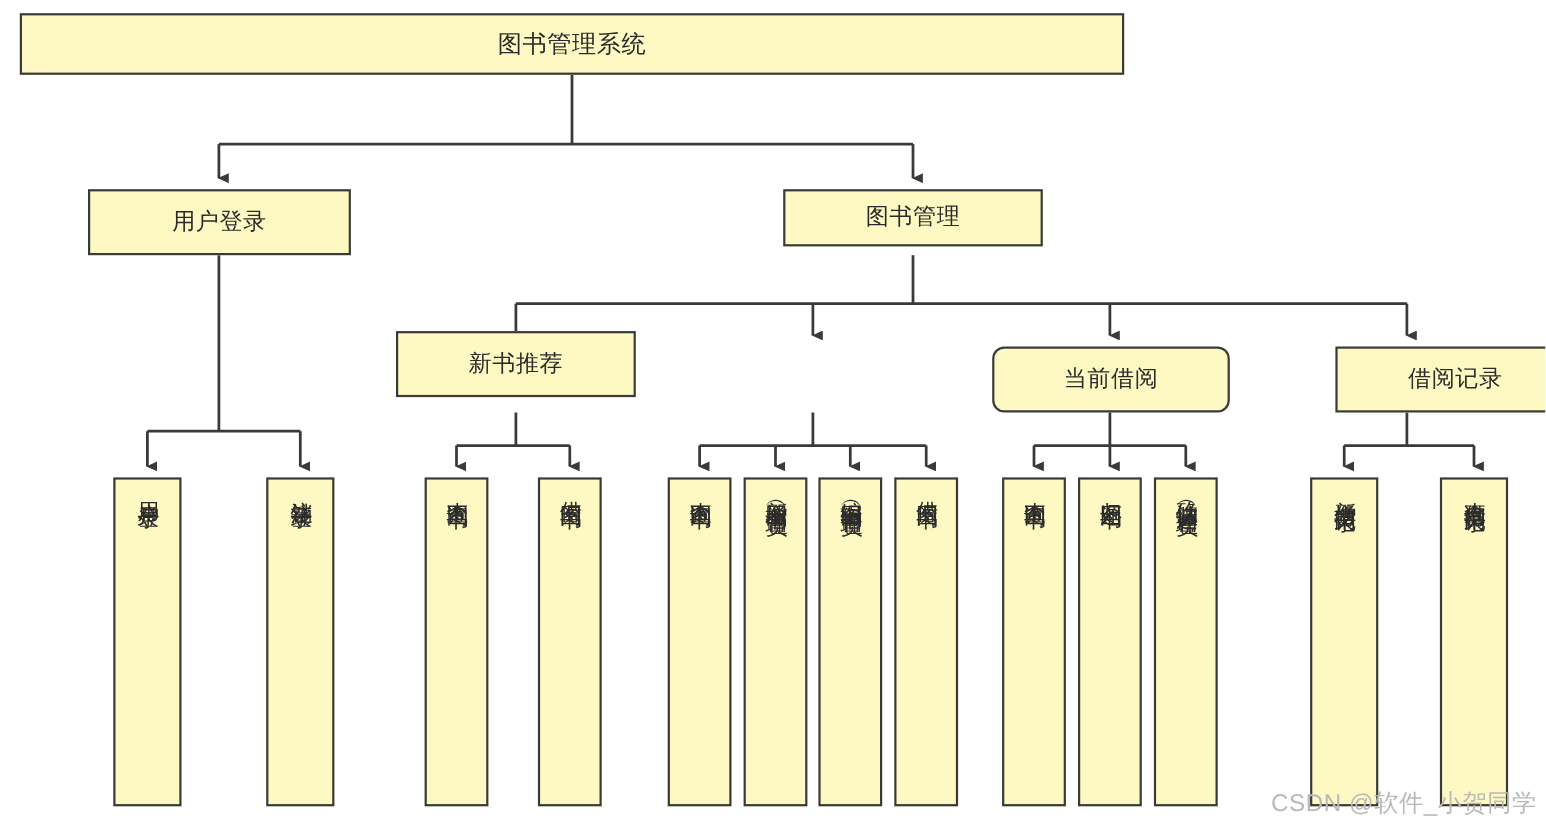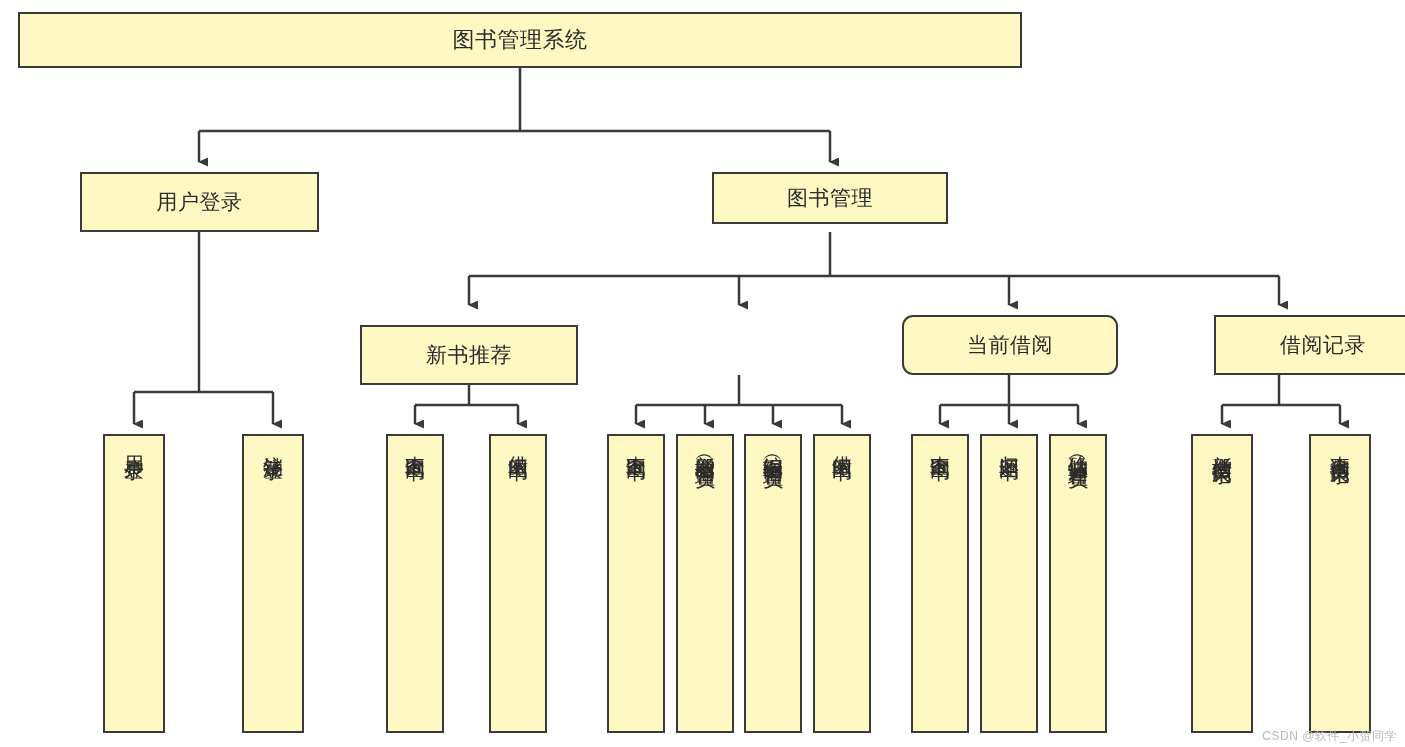--- a/index.html
+++ b/index.html
@@ -61,21 +61,21 @@
     text-orientation: upright;
     font-size: 20px;
     line-height: 1.05;
     letter-spacing: 2px;
     max-height: 100%;
   }
   .watermark {
     position: absolute;
     right: 8px;
     bottom: 2px;
-    font-size: 12px;
+    font-size: 22px;
     color: #b9b9b9;
     white-space: nowrap;
     z-index: 5;
     letter-spacing: 0.5px;
   }
 </style>
 </head>
 <body>
 
 <div id="diagram-root">
@@ -134,21 +134,21 @@
     <span class="label">图书管理系统</span>
   </div>
 
   <div class="node h" style="left:80px; top:172px; width:239px; height:60px;">
     <span class="label">用户登录</span>
   </div>
   <div class="node h" style="left:712px; top:172px; width:236px; height:52px;">
     <span class="label">图书管理</span>
   </div>
 
-  <div class="node h" style="left:360px; top:325px; width:218px; height:60px;">
+  <div class="node h" style="left:360px; top:301px; width:218px; height:60px;">
     <span class="label">新书推荐</span>
   </div>
   <div class="node h" style="left:902px; top:315px; width:216px; height:60px;border-radius:11px;">
     <span class="label">当前借阅</span>
   </div>
   <div class="node h" style="left:1214px; top:315px; width:218px; height:60px;">
     <span class="label">借阅记录</span>
   </div>
 
   <div class="node v" style="left:103px; top:434px; width:62px; height:299px;">

